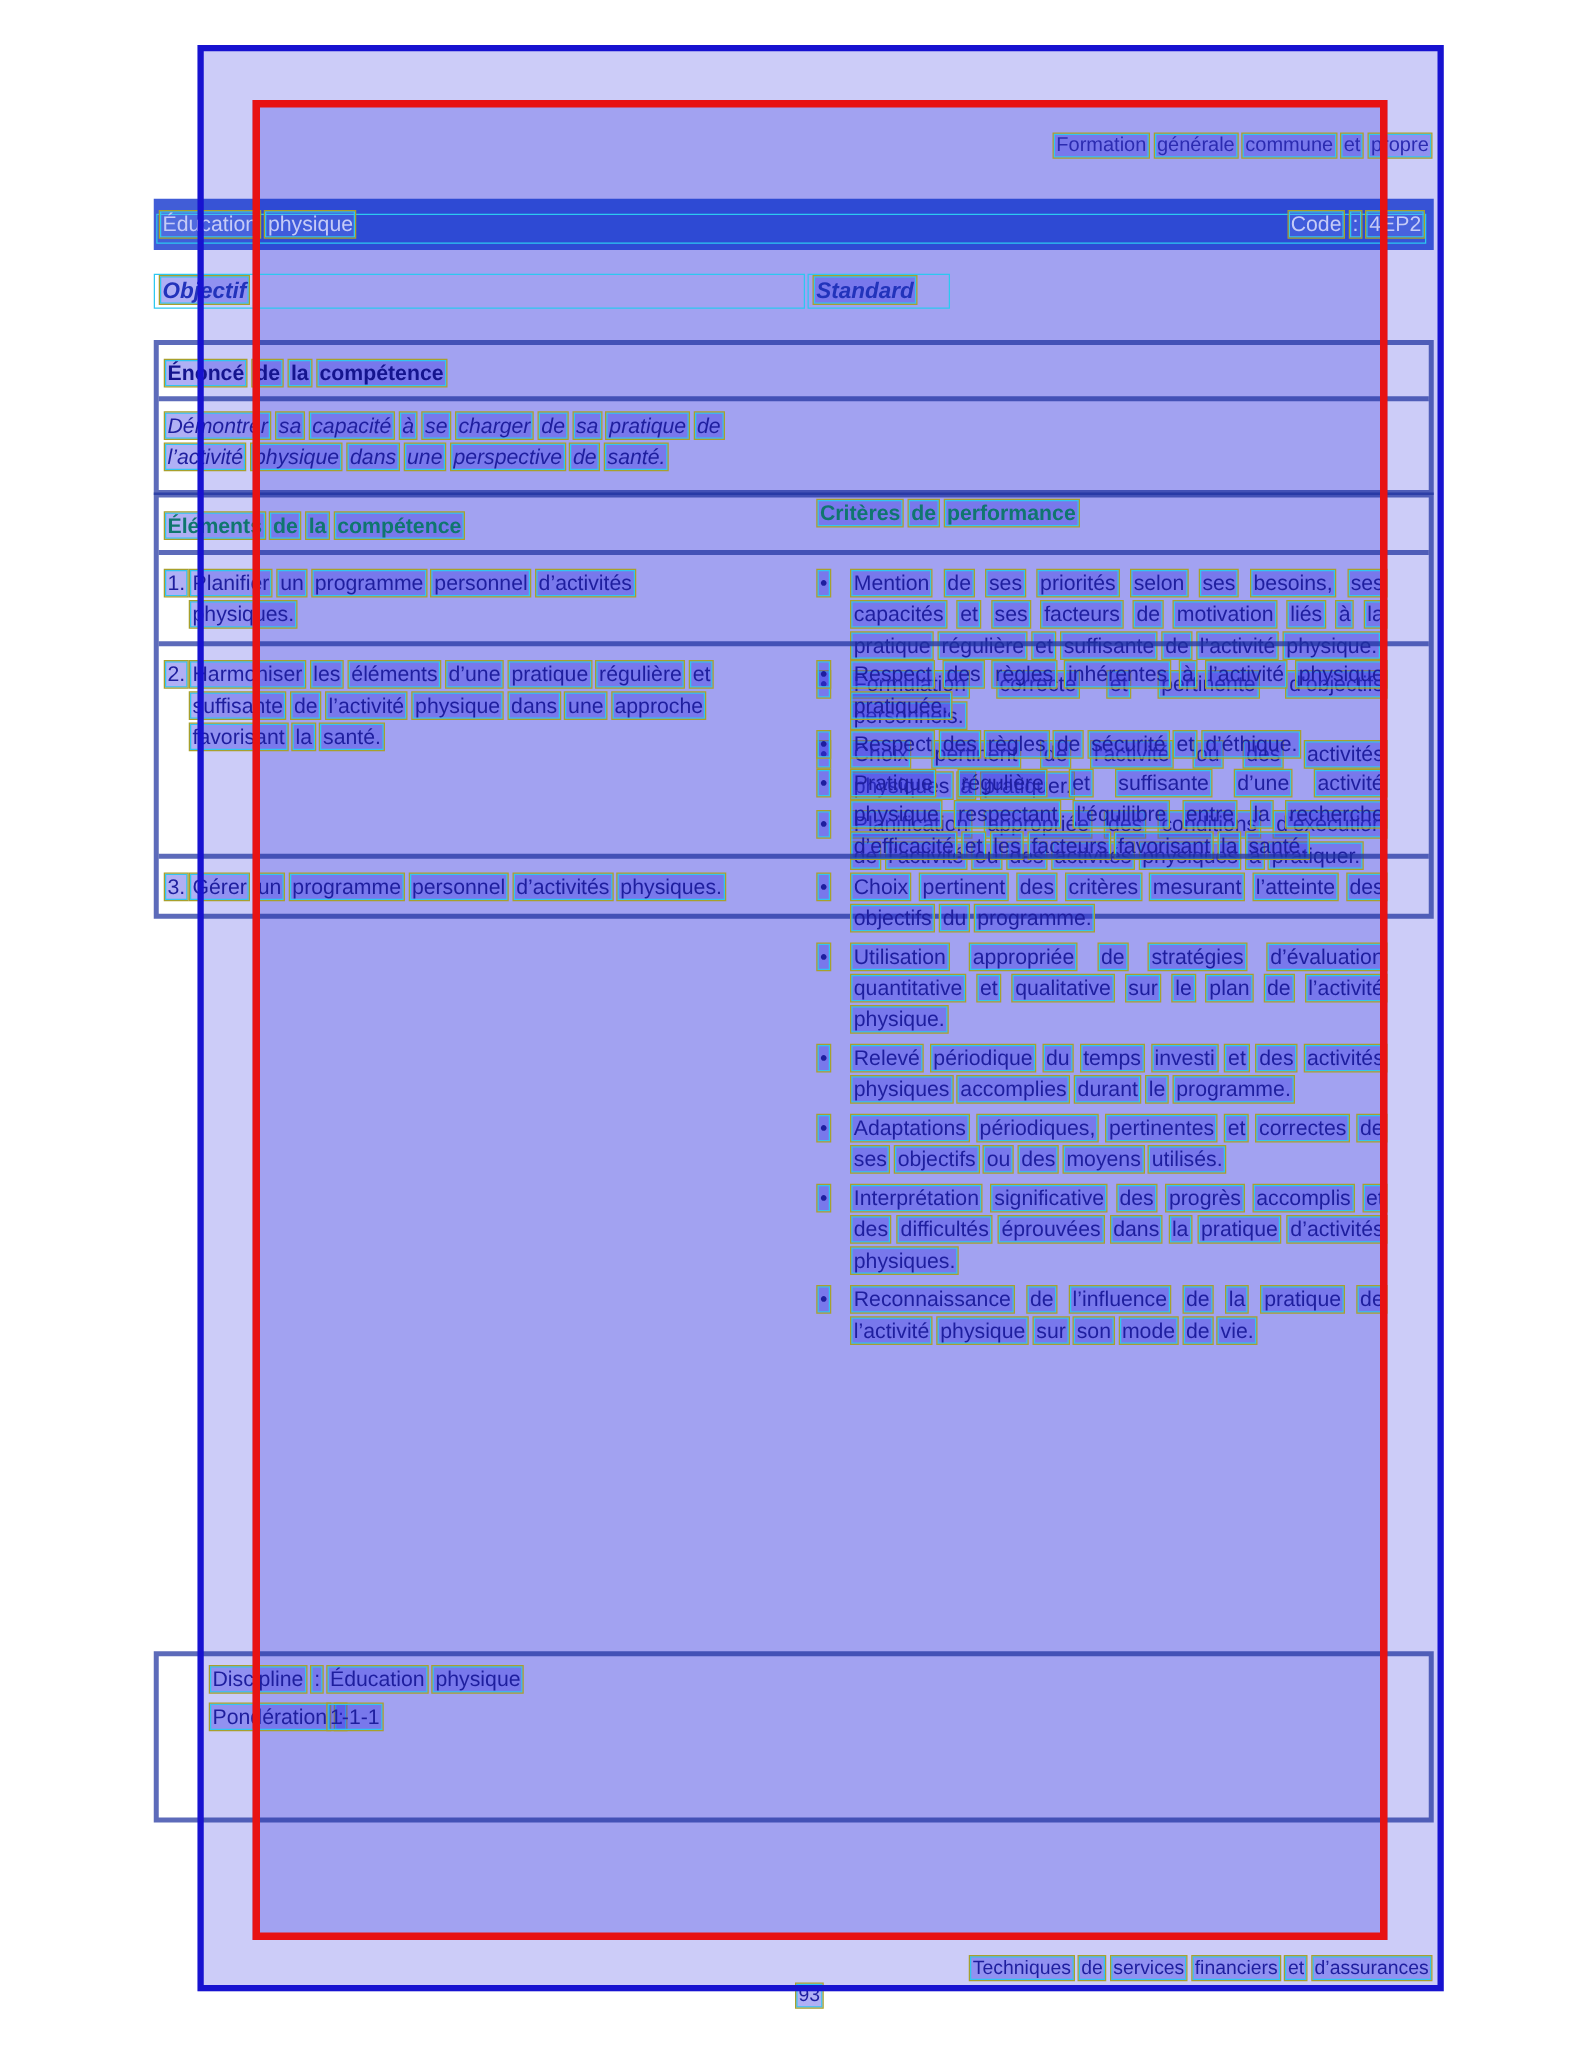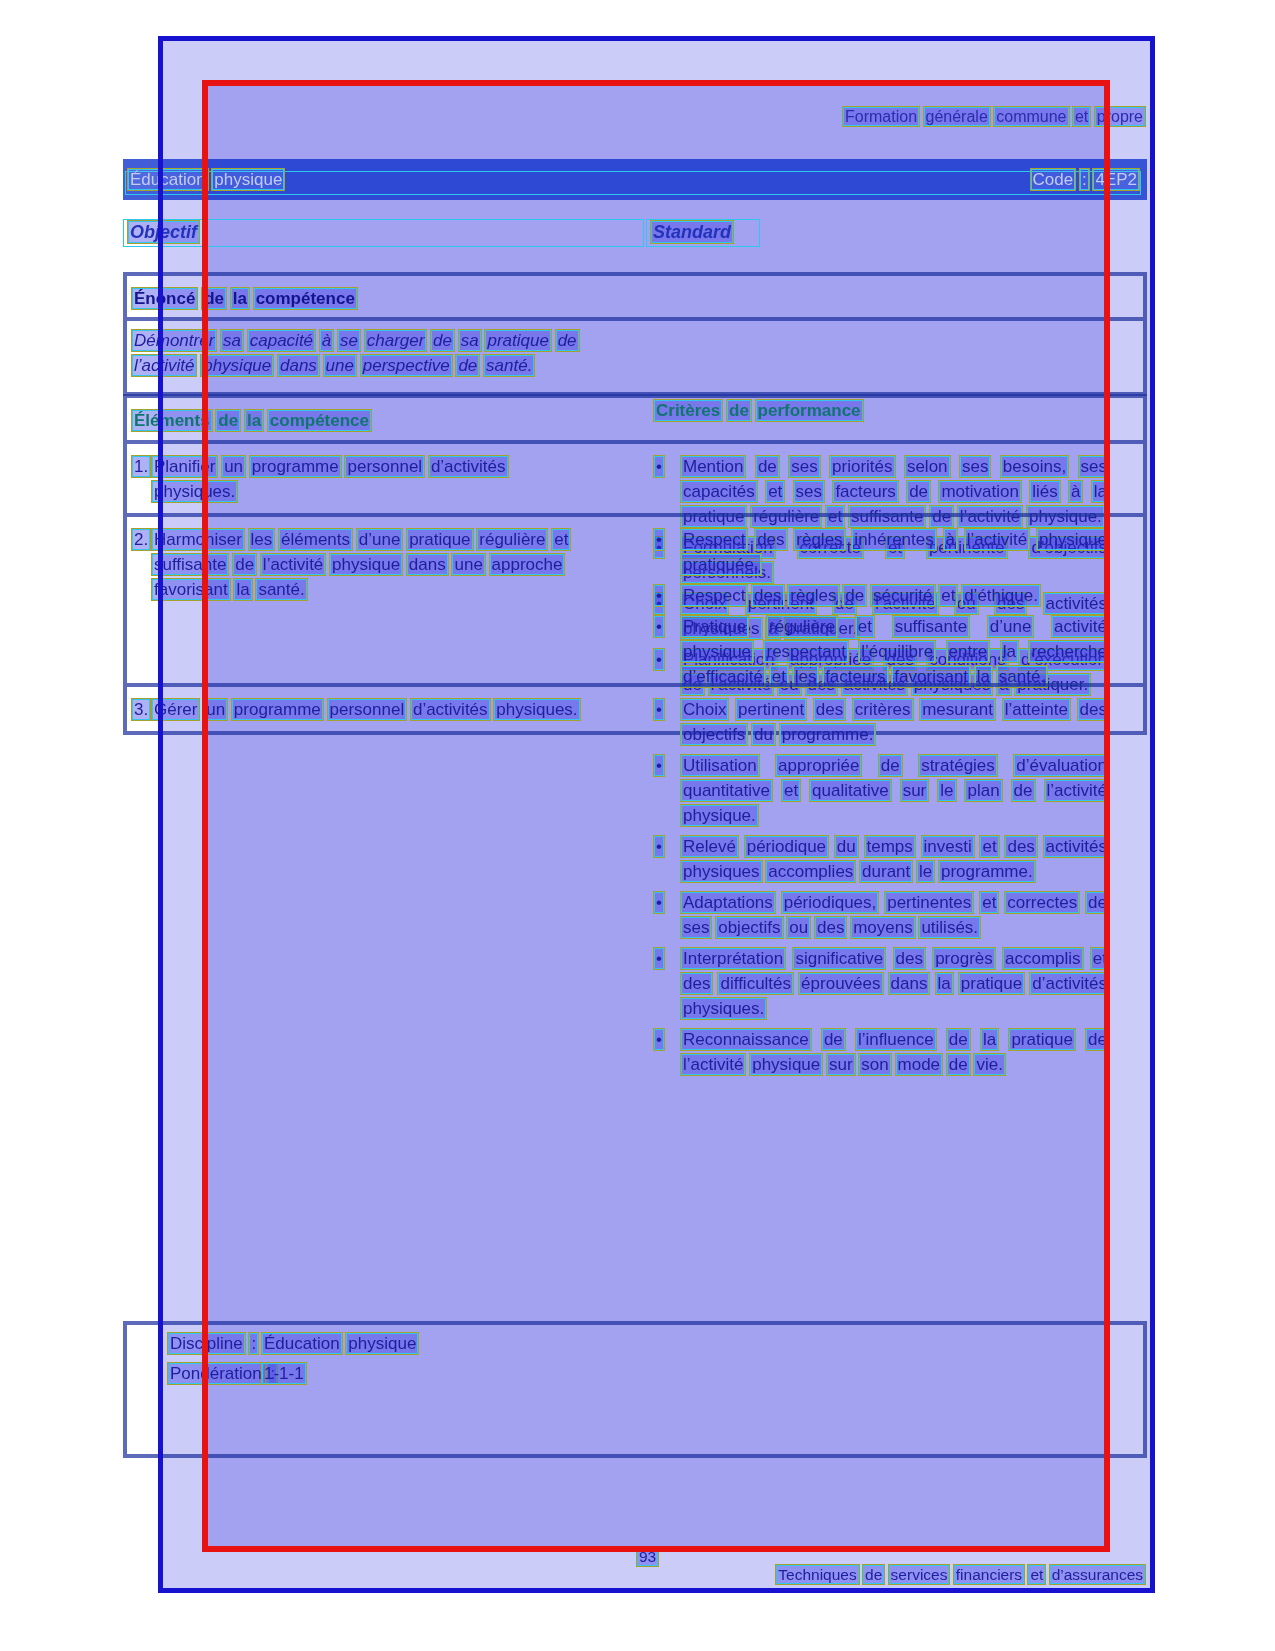--- a/index.html
+++ b/index.html
@@ -51,21 +51,21 @@
   .crit .ctext{margin-left:27px;text-align:justify;}
   
   .t3 .trow{position:relative;height:30px;}
   .t3 .trows{padding-top:6px;}
   .t3 .lab{position:absolute;left:5px;top:0;padding-left:36px;}
   .t3 .val{position:absolute;left:135px;top:0;}
   .unite-box{position:absolute;left:62px;top:1px;width:100px;height:22px;border:1px solid #2cc8f0;
              text-align:right;}
   
   .footer{top:1536px;right:130px;font-size:15.5px;}
-  .pagenum{top:1518px;left:0;right:0;text-align:center;font-size:15.5px;padding-left:20px;}
+  .pagenum{top:1558px;left:0;right:0;text-align:center;font-size:15.5px;padding-left:20px;}
   .bold{font-weight:bold;color:#0f766e;}
 </style>
 </head>
 <body>
 
 <div id="page">
 
   <div class="blue-fill"></div>
   <div class="red-fill"></div>
 

